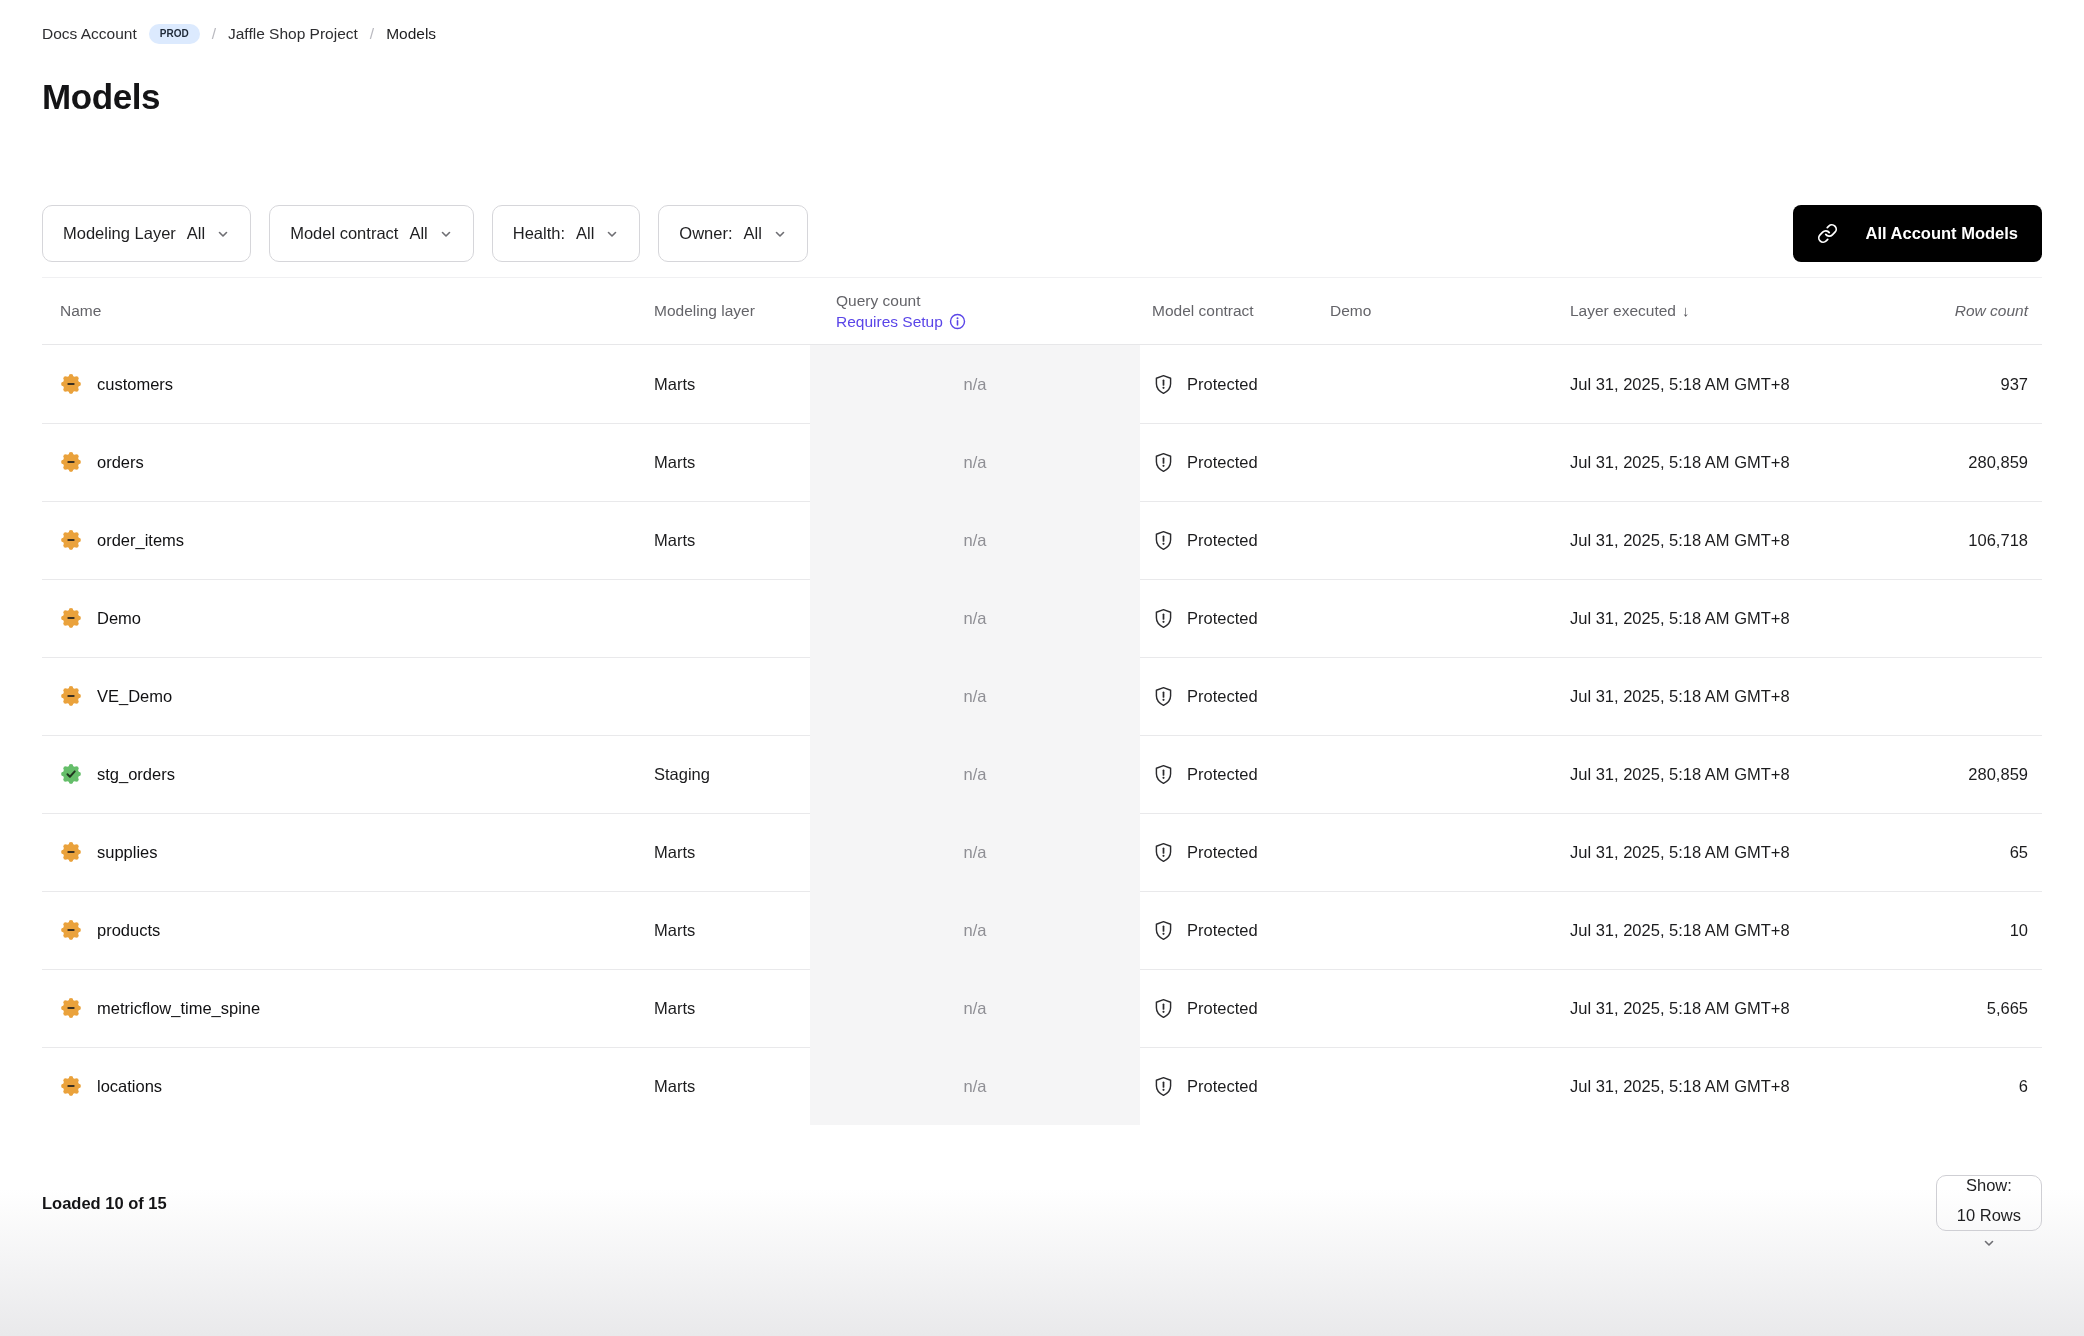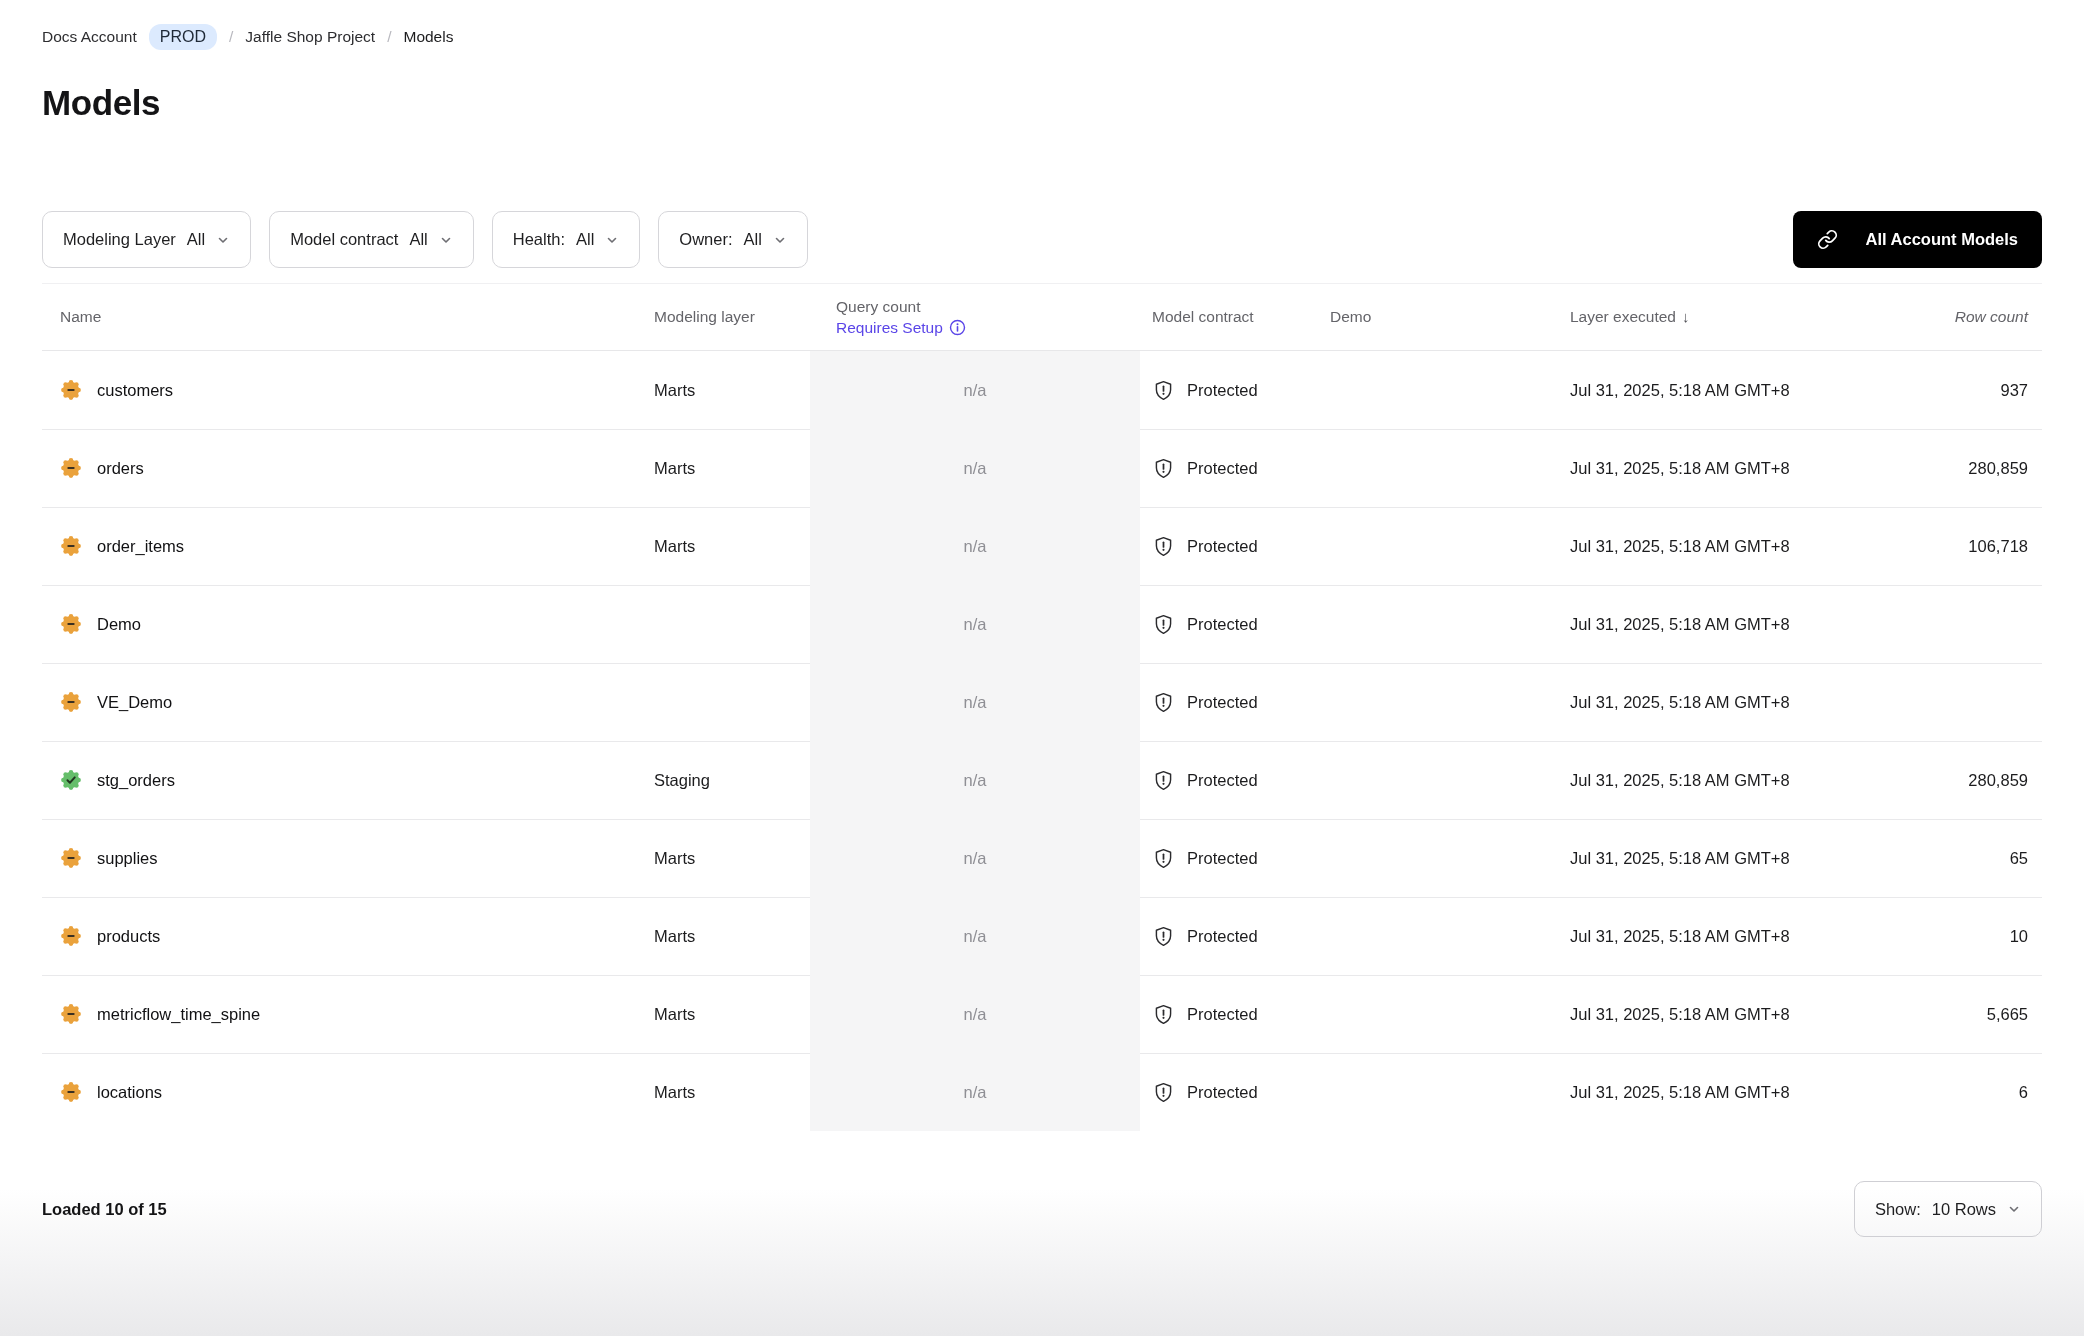--- a/index.html
+++ b/index.html
@@ -10,21 +10,21 @@
     background:linear-gradient(180deg, #ffffff 0%, #ffffff 89%, #e9e9eb 100%);
     overflow:hidden;
   }
   .page { width:2084px; height:1336px; padding:0 42px; }
 
   
   .breadcrumb { display:flex; align-items:center; gap:12px; padding-top:24px; font-size:15.5px; }
   .crumb-link { color:#2d2d30; font-weight:500; cursor:pointer; }
   .crumb-sep { color:#b9b9bf; font-weight:400; }
   .crumb-current { color:#1c1c1e; font-weight:500; }
-  .env-badge { background:#dceafe; color:#1f2937; font-weight:400; font-size:16px;
+  .env-badge { background:#dceafe; color:#1f2937; font-weight:700; font-size:10px;
     border-radius:12px; padding:5px 11px; line-height:1; }
 
   
   h1.page-title { margin-top:30px; font-size:35px; line-height:46px; font-weight:600;
     letter-spacing:-0.4px; color:#141416; }
 
   
   .filter-bar { margin-top:85px; display:flex; align-items:center; }
   .filters { display:flex; gap:18px; }
   .filter-btn { display:flex; align-items:center; gap:11px; height:57px; padding:0 20px;
@@ -74,21 +74,21 @@
   .load-more-row { height:78px; display:flex; align-items:center; justify-content:center;
     border-bottom:1px solid #e7e7e9; position:relative; }
   .load-more-row::before { content:""; position:absolute; top:0; left:0; right:0; height:1px; background:#e9e9eb; }
   .load-more { font-size:17px; color:#141416; font-weight:400; cursor:pointer; }
 
   
   .table-footer { margin-top:50px; display:flex; align-items:center; }
   .loaded-text { font-size:16.5px; font-weight:700; color:#141416; }
   .show-btn { display:flex; align-items:center; gap:11px; height:56px; padding:0 20px;
     border:1px solid #cfcfd4; border-radius:10px; background:transparent; cursor:pointer;
-    font-size:16.5px; color:#1f1f21; font-weight:500; font-family:inherit; }
+    font-size:16.5px; color:#1f1f21; font-weight:500; font-family:inherit;flex-direction:column; }
 
   .icon { display:inline-flex; flex:none; }
 </style>
 </head>
 <body>
 
 <div class="page">
 
   <div class="breadcrumb">
     <span class="crumb-link">Docs Account</span>

